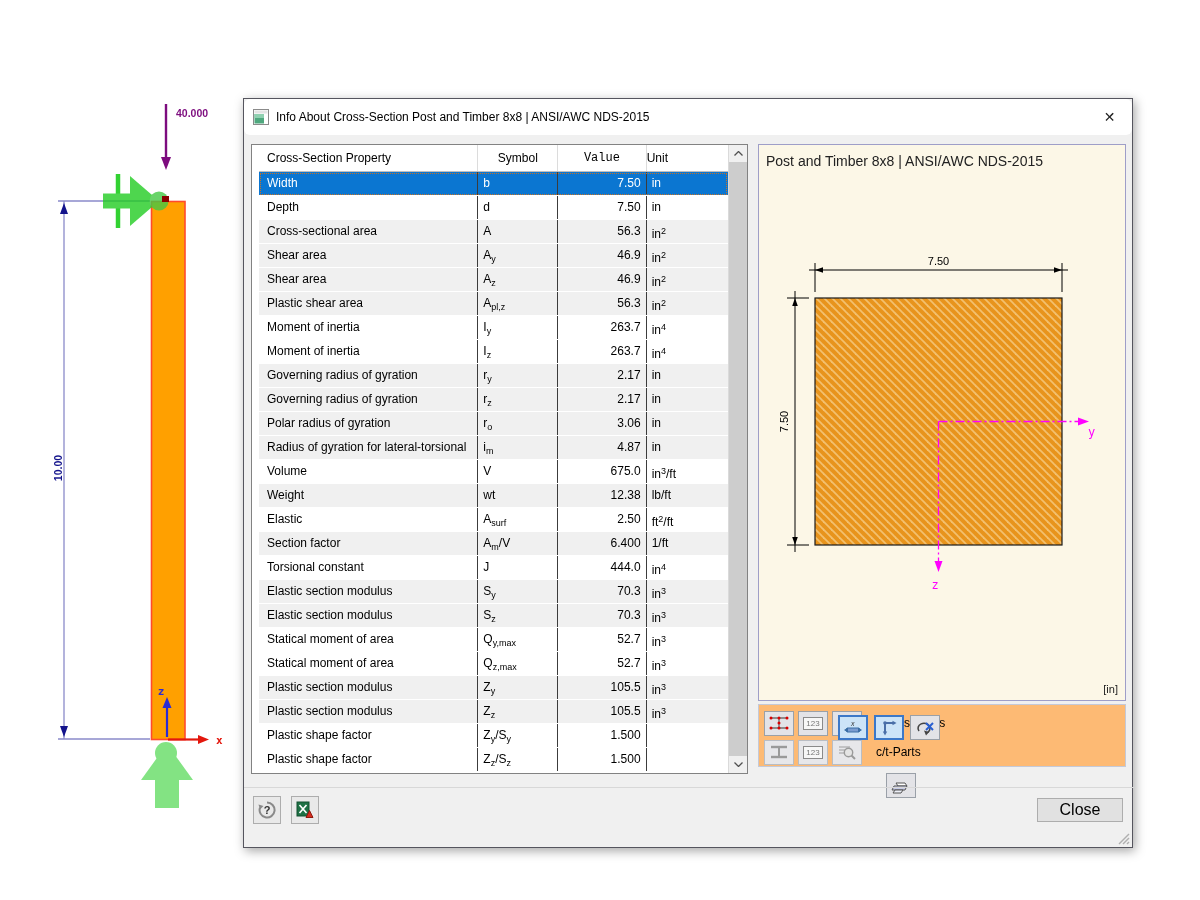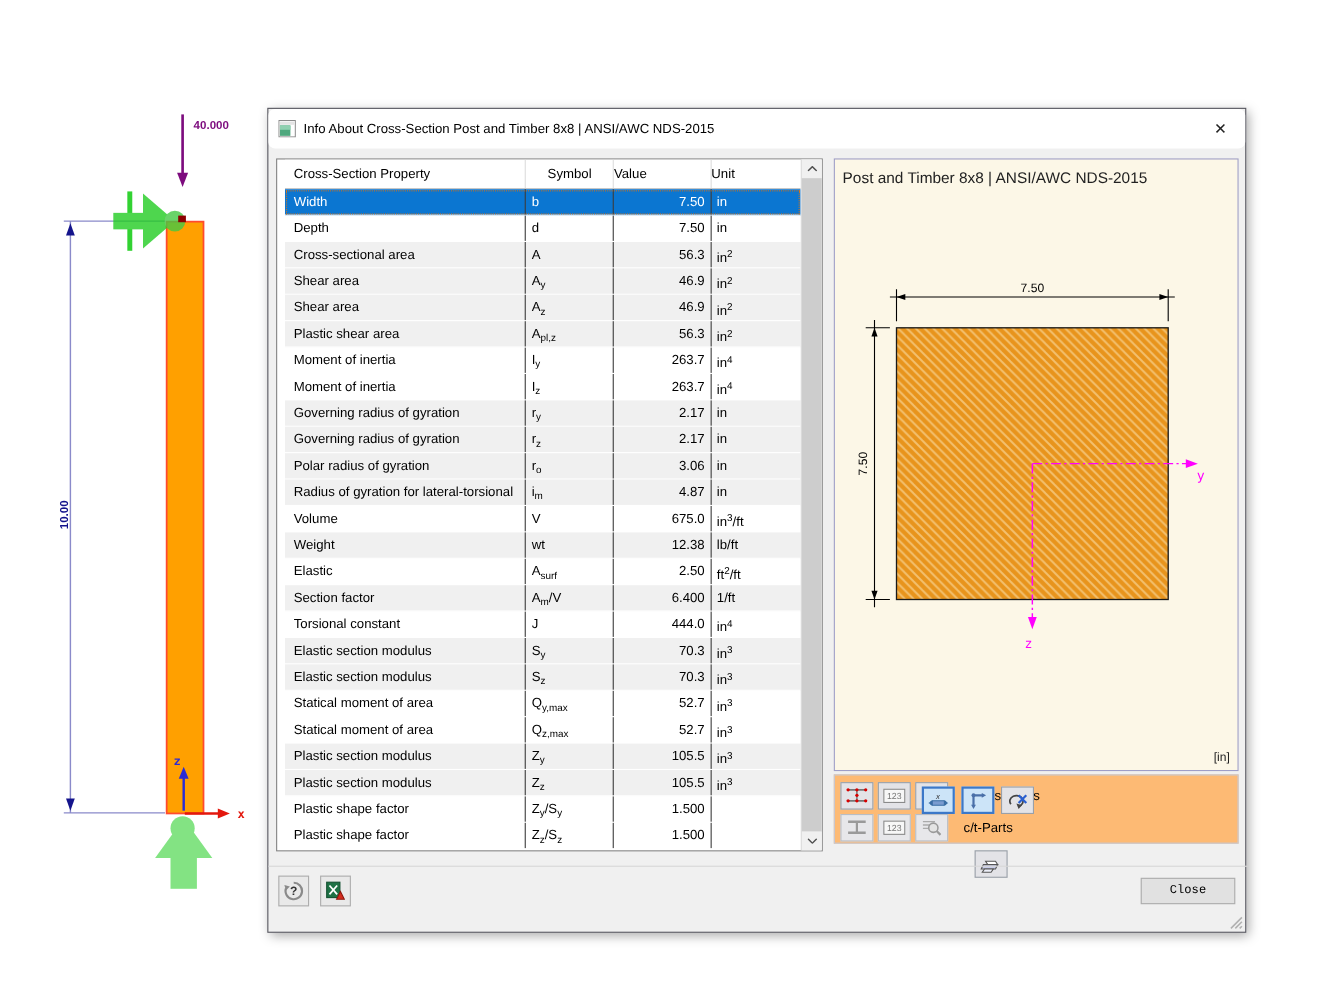--- a/index.html
+++ b/index.html
@@ -22,21 +22,21 @@
 
   
   .tablewrap { position:absolute; left:7px; top:45px; width:497px; height:630px;
     background:#fff; border:1px solid #828282; display:flex;padding-left:7px; }
   .tgrid { width:477px; height:100%; overflow:hidden; }
   .thead { display:flex; height:27px; background:#fff; border-bottom:1px solid #C0C0C0; }
   .thead .hc { font-size:12px; color:#000; line-height:26px; border-left:1px solid #DCDCDC; }
   .thead .hc:first-child { border-left:none; }
   .hc.h-prop { width:222px; text-align:left; padding-left:8px; }
   .hc.h-sym  { width:81px;  text-align:center; }
-  .hc.h-val  { width:90px;  text-align:left; }
+  .hc.h-val  { width:90px;  text-align:center;font-family:Liberation Mono, monospace; }
   .hc.h-unit { width:84px;  text-align:left; }
   .trow { display:flex; height:24px; border-bottom:1px solid #fff; }
   .trow.bg-w { background:#fff; }
   .trow.bg-g { background:#F0F0F0; }
   .trow.bg-sel { background:#0B76D1; color:#fff; outline:1px dotted #C87324; outline-offset:-2px; }
   .cell { font-size:12px; line-height:23px; white-space:nowrap; overflow:hidden; }
   .c-prop { width:222px; padding-left:8px; }
   .c-sym  { width:81px; padding-left:5px; border-left:1px solid #3C3C3C; }
   .c-val  { width:90px; padding-right:5px; text-align:right; border-left:1px solid #3C3C3C; }
   .c-unit { width:84px; padding-left:5px; border-left:1px solid #3C3C3C; }
@@ -75,22 +75,22 @@
   .icon123 { width:20px; height:13px; border:1px solid #8A8A8A; background:#F7F7F7;
     font-size:8px; line-height:11px; text-align:center; color:#777; letter-spacing:0; }
 
   
   .footer-sep { position:absolute; left:0px; top:688px; width:890px; border-top:1px solid #D8D8D8; }
   .help-btn, .excel-btn { position:absolute; top:697px; width:28px; height:28px;
     background:#E9E9E9; border:1px solid #ADADAD; display:flex; align-items:center;
     justify-content:center; cursor:pointer; }
   .help-btn { left:9px; } .excel-btn { left:47px; }
   .close-action { position:absolute; left:793px; top:699px; width:86px; height:24px;
-    background:#E1E1E1; border:1px solid #ADADAD; font-size:11px; color:#000;
-    display:flex; align-items:center; justify-content:center; cursor:pointer;font-family:Liberation Mono, monospace; }
+    background:#E1E1E1; border:1px solid #ADADAD; font-size:16px; color:#000;
+    display:flex; align-items:center; justify-content:center; cursor:pointer; }
   .grip { position:absolute; right:2px; bottom:2px; }
 </style>
 </head>
 <body>
 
 <div class="stage">
 
   <svg class="scene" viewBox="0 0 250 900" width="250" height="900">
 
     <g>

